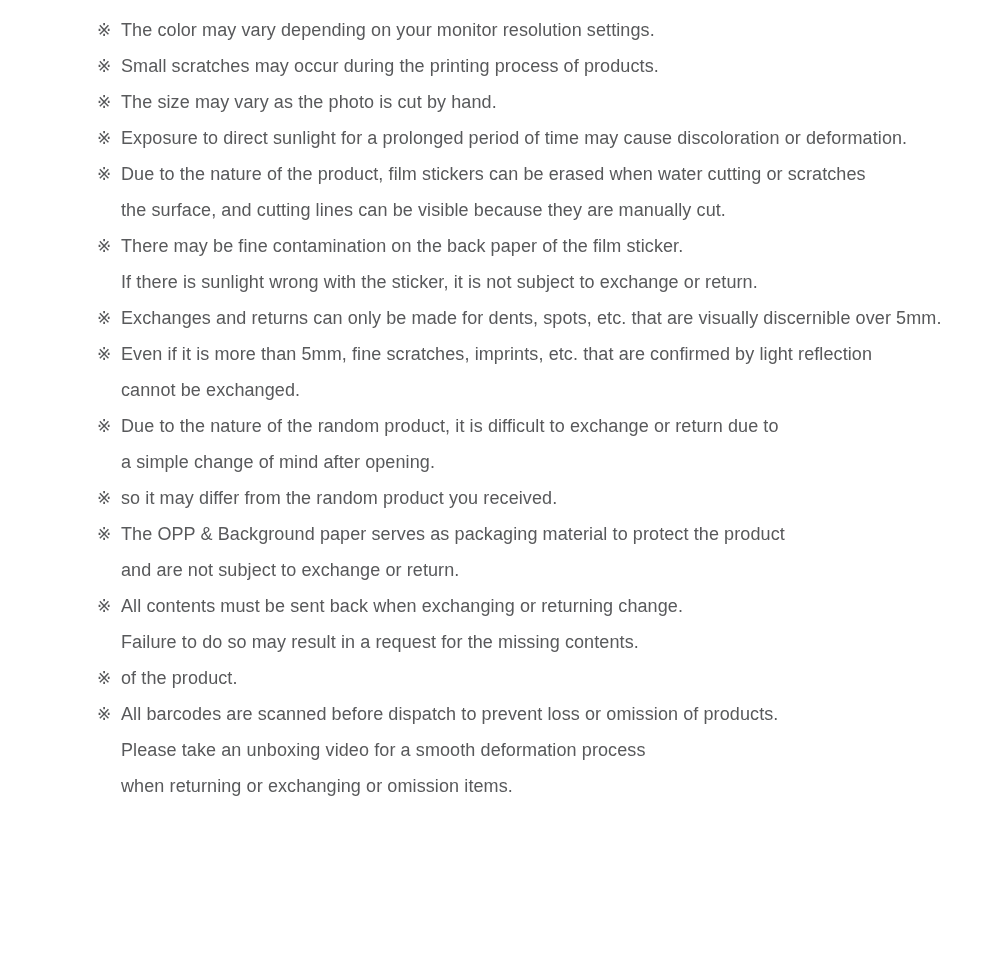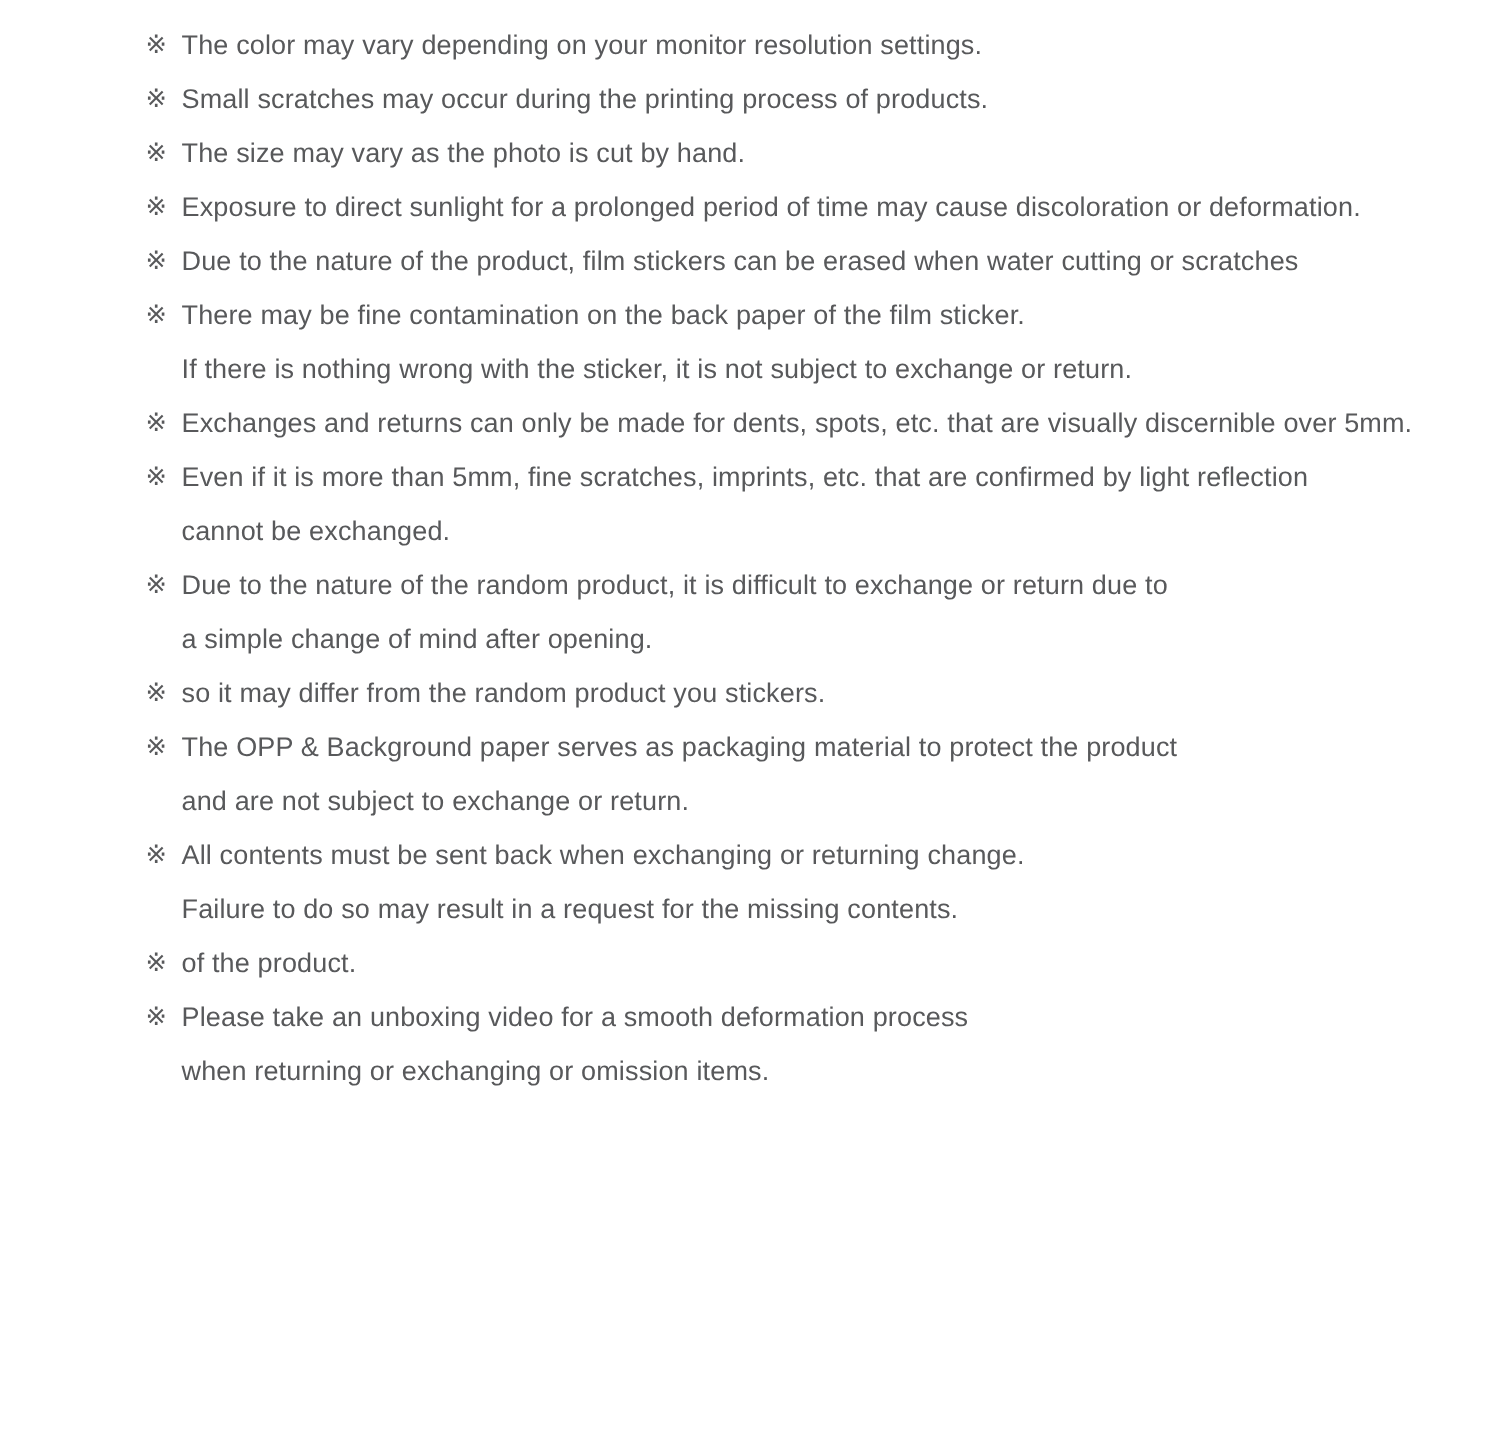--- a/index.html
+++ b/index.html
@@ -55,56 +55,58 @@
       <span class="marker">※</span>
       <div class="notice-line">The size may vary as the photo is cut by hand.</div>
     </div>
     <div class="notice-item">
       <span class="marker">※</span>
       <div class="notice-line">Exposure to direct sunlight for a prolonged period of time may cause discoloration or deformation.</div>
     </div>
     <div class="notice-item">
       <span class="marker">※</span>
       <div class="notice-line">Due to the nature of the product, film stickers can be erased when water cutting or scratches</div>
+      <div class="notice-line">the surface, and cutting lines can be visible because they are manually cut.</div>
     </div>
     <div class="notice-item">
       <span class="marker">※</span>
       <div class="notice-line">There may be fine contamination on the back paper of the film sticker.</div>
-      <div class="notice-line">If there is nothing wrong with the sticker, it is not subject to exchange or return.</div>
+      <div class="notice-line">If there is sunlight wrong with the sticker, it is not subject to exchange or return.</div>
     </div>
     <div class="notice-item">
       <span class="marker">※</span>
       <div class="notice-line">Exchanges and returns can only be made for dents, spots, etc. that are visually discernible over 5mm.</div>
     </div>
     <div class="notice-item">
       <span class="marker">※</span>
       <div class="notice-line">Even if it is more than 5mm, fine scratches, imprints, etc. that are confirmed by light reflection</div>
       <div class="notice-line">cannot be exchanged.</div>
     </div>
     <div class="notice-item">
       <span class="marker">※</span>
       <div class="notice-line">Due to the nature of the random product, it is difficult to exchange or return due to</div>
       <div class="notice-line">a simple change of mind after opening.</div>
     </div>
     <div class="notice-item">
       <span class="marker">※</span>
-      <div class="notice-line">so it may differ from the random product you stickers.</div>
+      <div class="notice-line">so it may differ from the random product you received.</div>
     </div>
     <div class="notice-item">
       <span class="marker">※</span>
       <div class="notice-line">The OPP &amp; Background paper serves as packaging material to protect the product</div>
       <div class="notice-line">and are not subject to exchange or return.</div>
     </div>
     <div class="notice-item">
       <span class="marker">※</span>
       <div class="notice-line">All contents must be sent back when exchanging or returning change.</div>
       <div class="notice-line">Failure to do so may result in a request for the missing contents.</div>
     </div>
     <div class="notice-item">
       <span class="marker">※</span>
       <div class="notice-line">of the product.</div>
     </div>
     <div class="notice-item">
       <span class="marker">※</span>
+      <div class="notice-line">All barcodes are scanned before dispatch to prevent loss or omission of products.</div>
       <div class="notice-line">Please take an unboxing video for a smooth deformation process</div>
       <div class="notice-line">when returning or exchanging or omission items.</div>
     </div>
   </main>
 
 </body></html>

